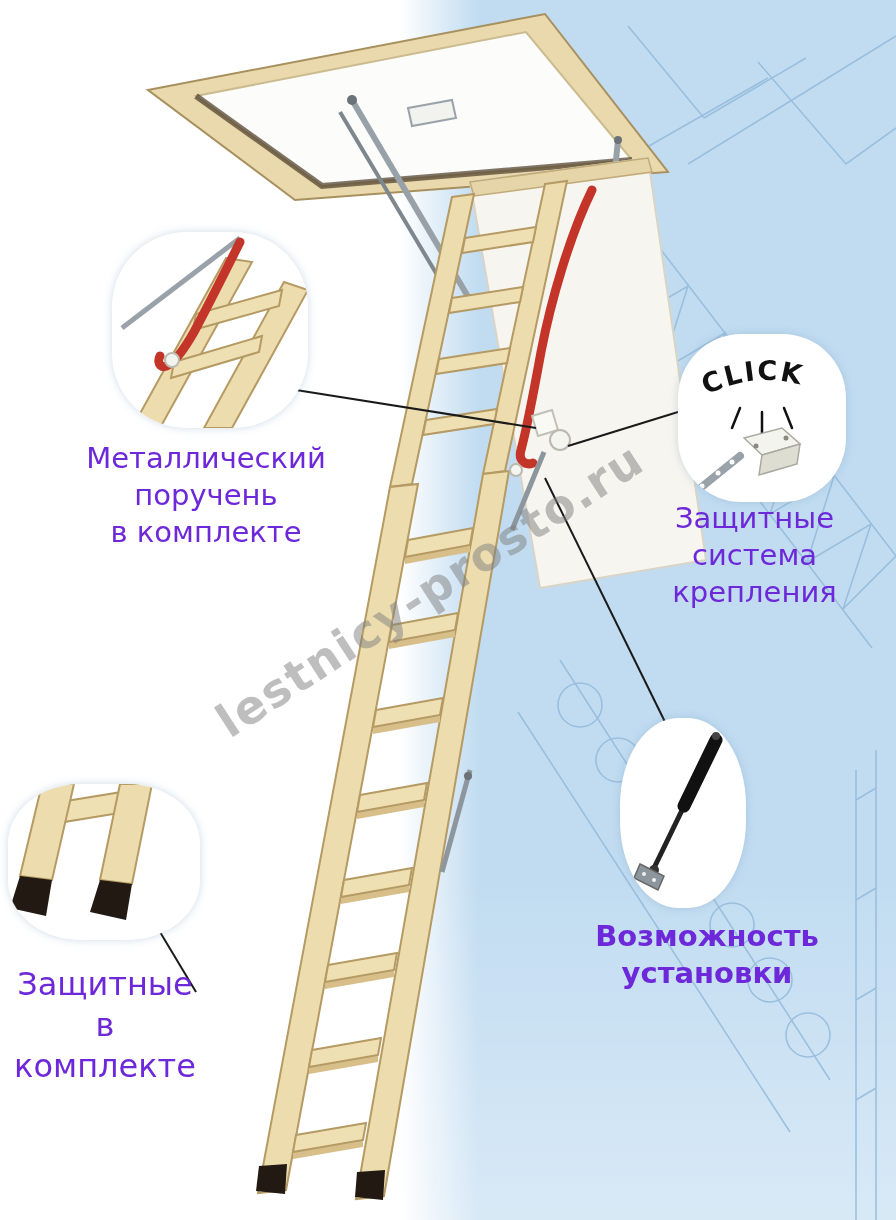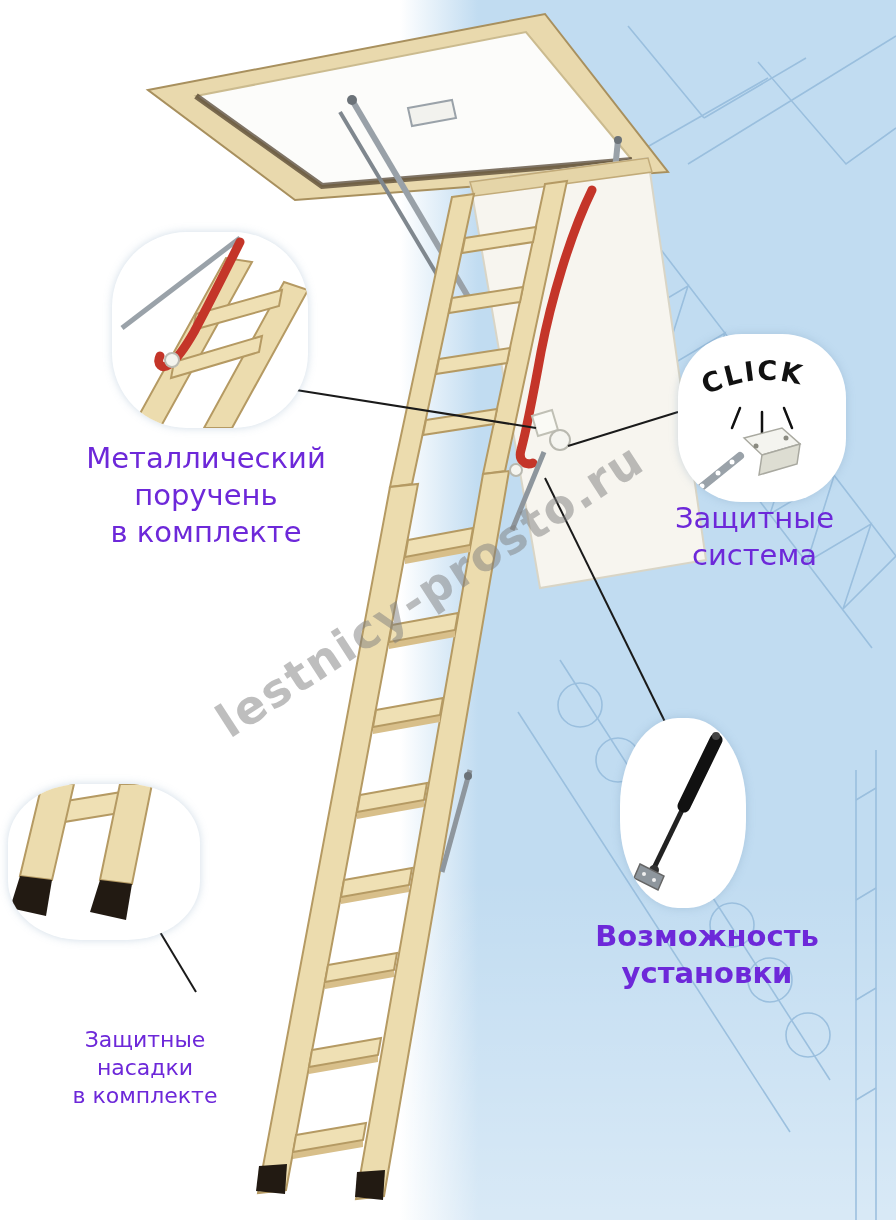--- a/index.html
+++ b/index.html
@@ -18,21 +18,21 @@
   .callout{position:absolute;background:#ffffff;border-radius:38%;overflow:hidden;
     box-shadow:0 0 8px rgba(120,155,185,0.35);}
   .co-handrail{left:112px;top:232px;width:196px;height:196px;}
   .co-click{left:678px;top:334px;width:168px;height:168px;}
   .co-gas{left:620px;top:718px;width:126px;height:190px;border-radius:46%;}
   .co-caps{left:8px;top:784px;width:192px;height:156px;}
   .label{position:absolute;text-align:center;color:#6d28d9;line-height:1.28;}
   .lb-handrail{left:10px;top:440px;width:392px;font-size:29px;}
   .lb-click{left:613px;top:500px;width:283px;font-size:29px;}
   .lb-gas{left:518px;top:918px;width:378px;font-size:29px;font-weight:bold;}
-  .lb-caps{left:4px;top:1026px;width:202px;font-size:22px;margin-left:40px;}
+  .lb-caps{left:4px;top:964px;width:202px;font-size:32px;}
 </style>
 </head>
 <body>
 
 <div class="scene">
 
   <div class="bg-blue"></div>
 
   <svg class="mainart" width="896" height="1220" viewBox="0 0 896 1220">
 
@@ -200,25 +200,25 @@
     </svg>
   </div>
 
   <div class="label lb-handrail">
     <div>Металлический поручень</div>
     <div>в комплекте</div>
   </div>
 
   <div class="label lb-click">
     <div>Защитные система</div>
+    <div>крепления</div>
   </div>
 
   <div class="label lb-gas">
     <div>Возможность установки</div>
   </div>
 
   <div class="label lb-caps">
     <div>Защитные</div>
-    <div>насадки</div>
     <div>в комплекте</div>
   </div>
 
 </div>
 
 </body></html>

